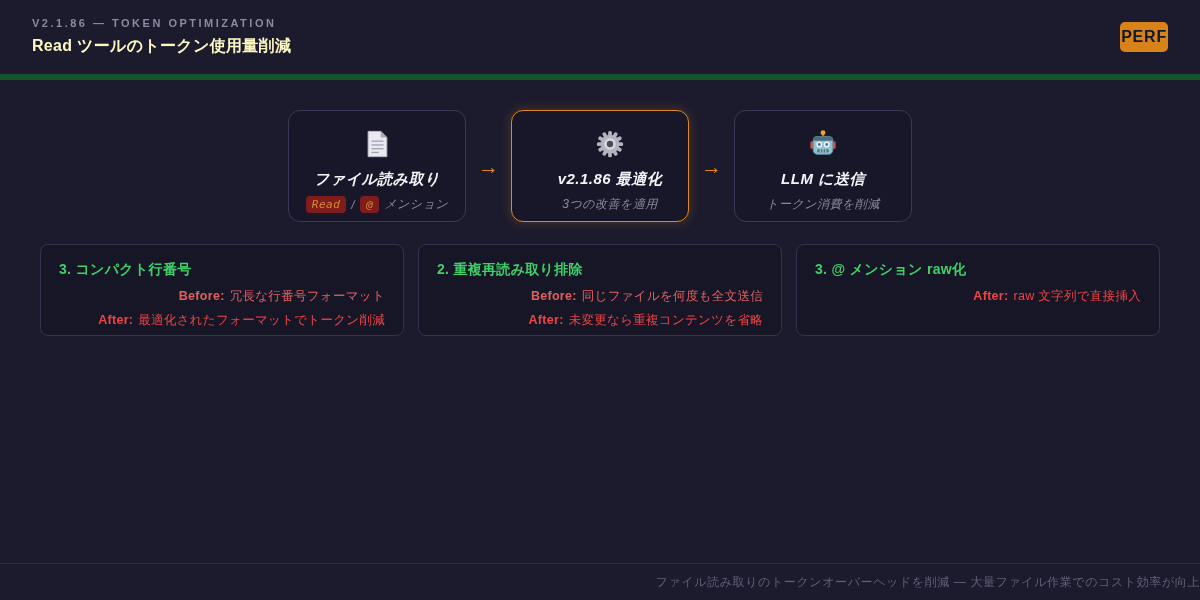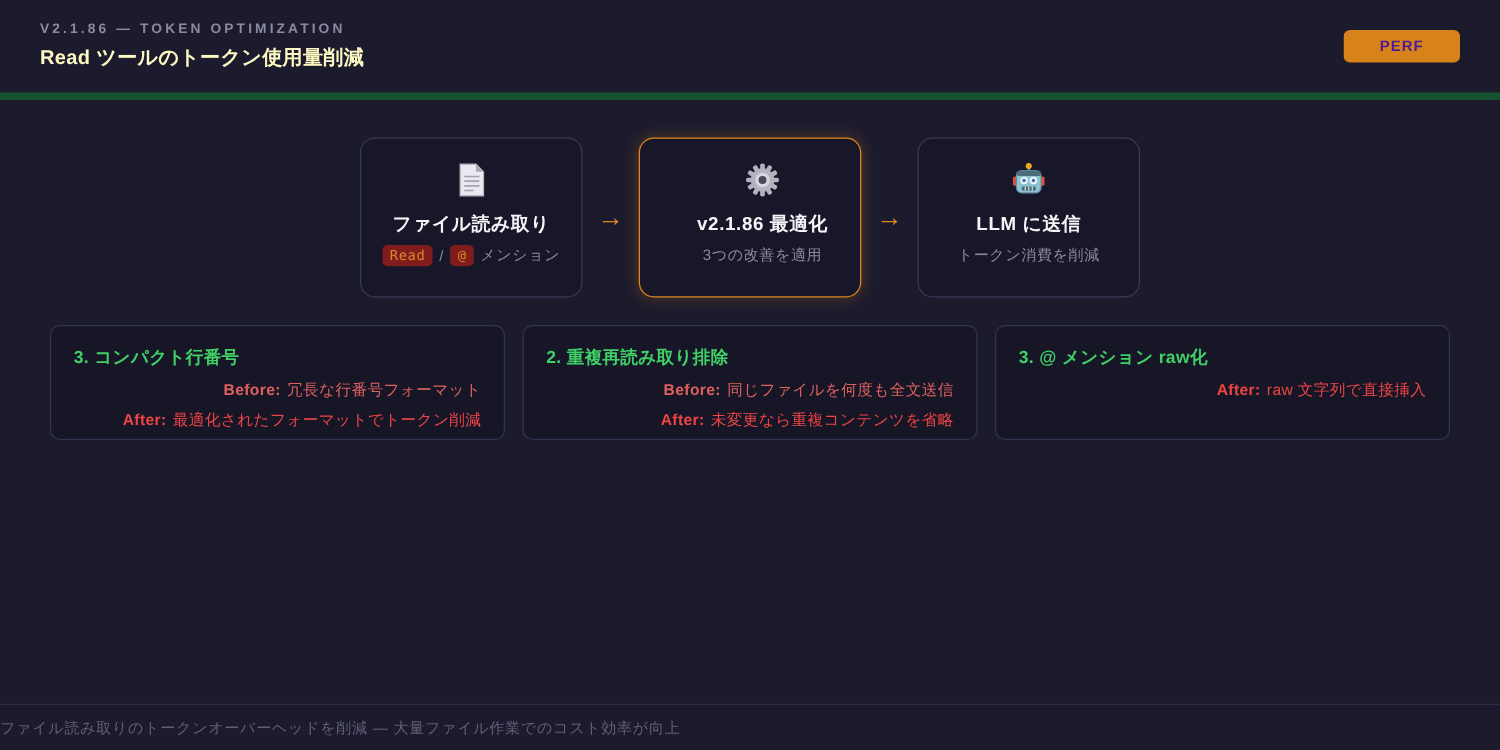--- a/index.html
+++ b/index.html
@@ -29,46 +29,47 @@
     margin-bottom: 7px;
   }
   .page-title {
     font-size: 16px;
     font-weight: bold;
     color: #fef9c3;
     letter-spacing: 0.3px;
   }
   .badge {
     background: #d8821a;
-    color: #4c1d95;
-    font-size: 12px;
+    color: #0f172a;
+    font-size: 16px;
     font-weight: bold;
     letter-spacing: 0.8px;
-    padding: 6px 29px;
+    padding: 6px 1px;
     border-radius: 5px;
   }
 
   
   .flow {
     margin-top: 30px;
     display: flex;
     align-items: center;
     justify-content: center;
     gap: 12px;
   }
   .flow-box {
     width: 178px;
-    height: 128px;
+    height: 112px;
     background: #181729;
     border: 1px solid #3a3958;
     border-radius: 12px;
     display: flex;
     flex-direction: column;
     align-items: center;
     padding-top: 17px;
+    font-style: italic;
   }
   .flow-box.highlighted {
     border: 1.5px solid #e0861c;
     box-shadow: 0 0 12px rgba(224, 134, 28, 0.28);
     padding-left: 20px;
   }
   .flow-icon { height: 32px; display: flex; align-items: center; justify-content: center; }
   .flow-title {
     margin-top: 10px;
     font-size: 15px;
@@ -128,21 +129,21 @@
   .line-after, .line-after .lbl { color: #ef4444; }
 
   
   .footer {
     position: absolute;
     left: 0; right: 0; bottom: 0;
     height: 37px;
     border-top: 1px solid #2d2c44;
     display: flex;
     align-items: center;
-    justify-content: flex-start;
+    justify-content: flex-end;
     font-size: 12px;
     color: #615f7a;
     letter-spacing: 0.6px;
   }
 </style>
 </head>
 <body>
 
 <div class="header">
   <div>

